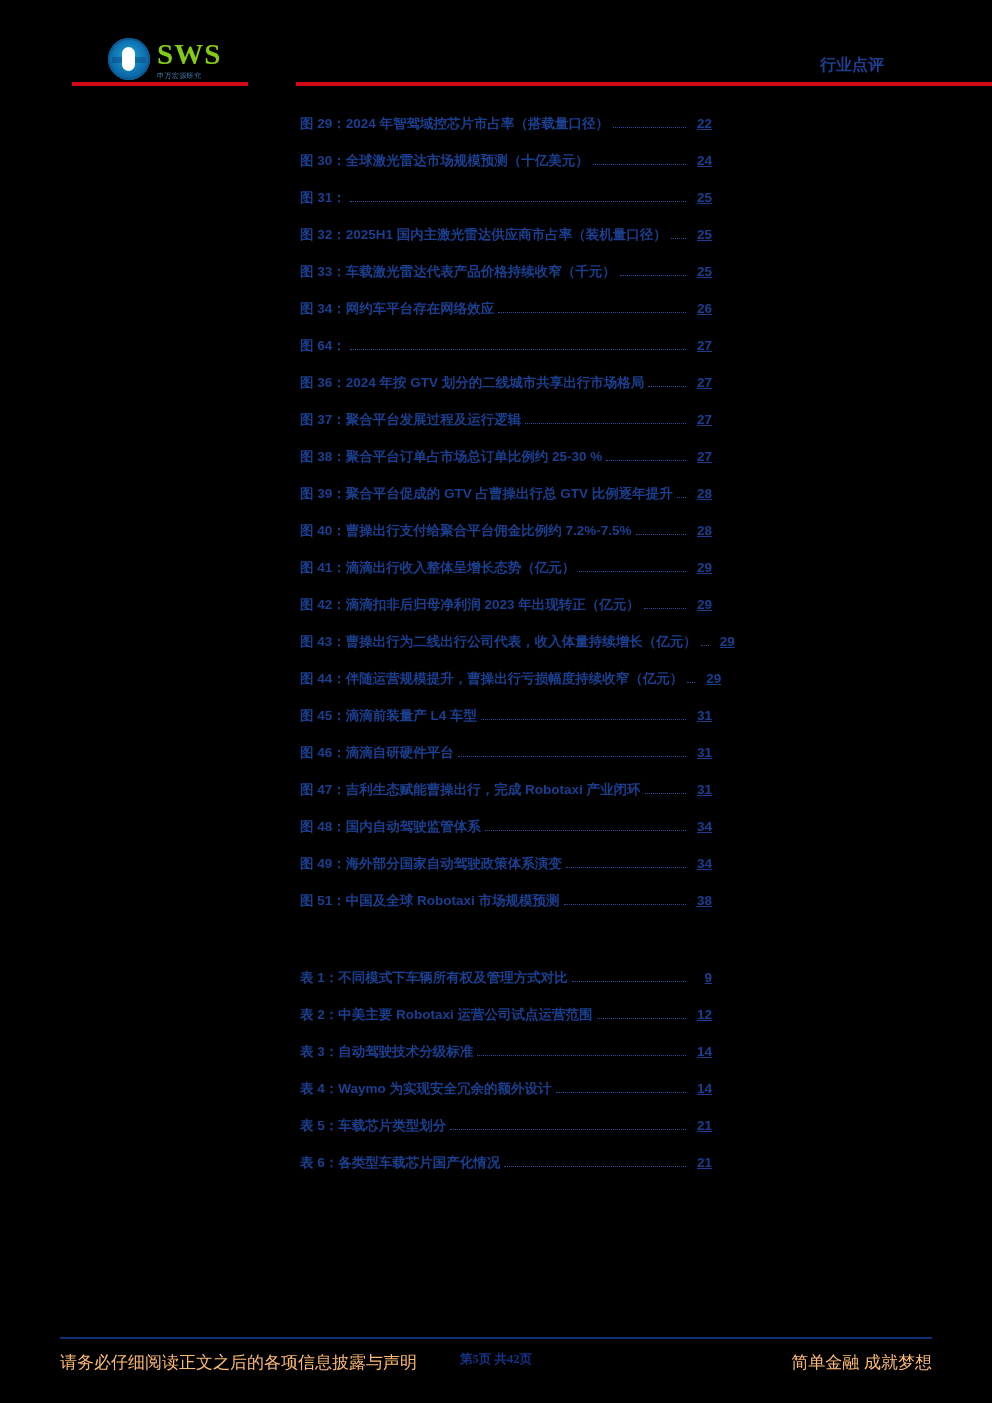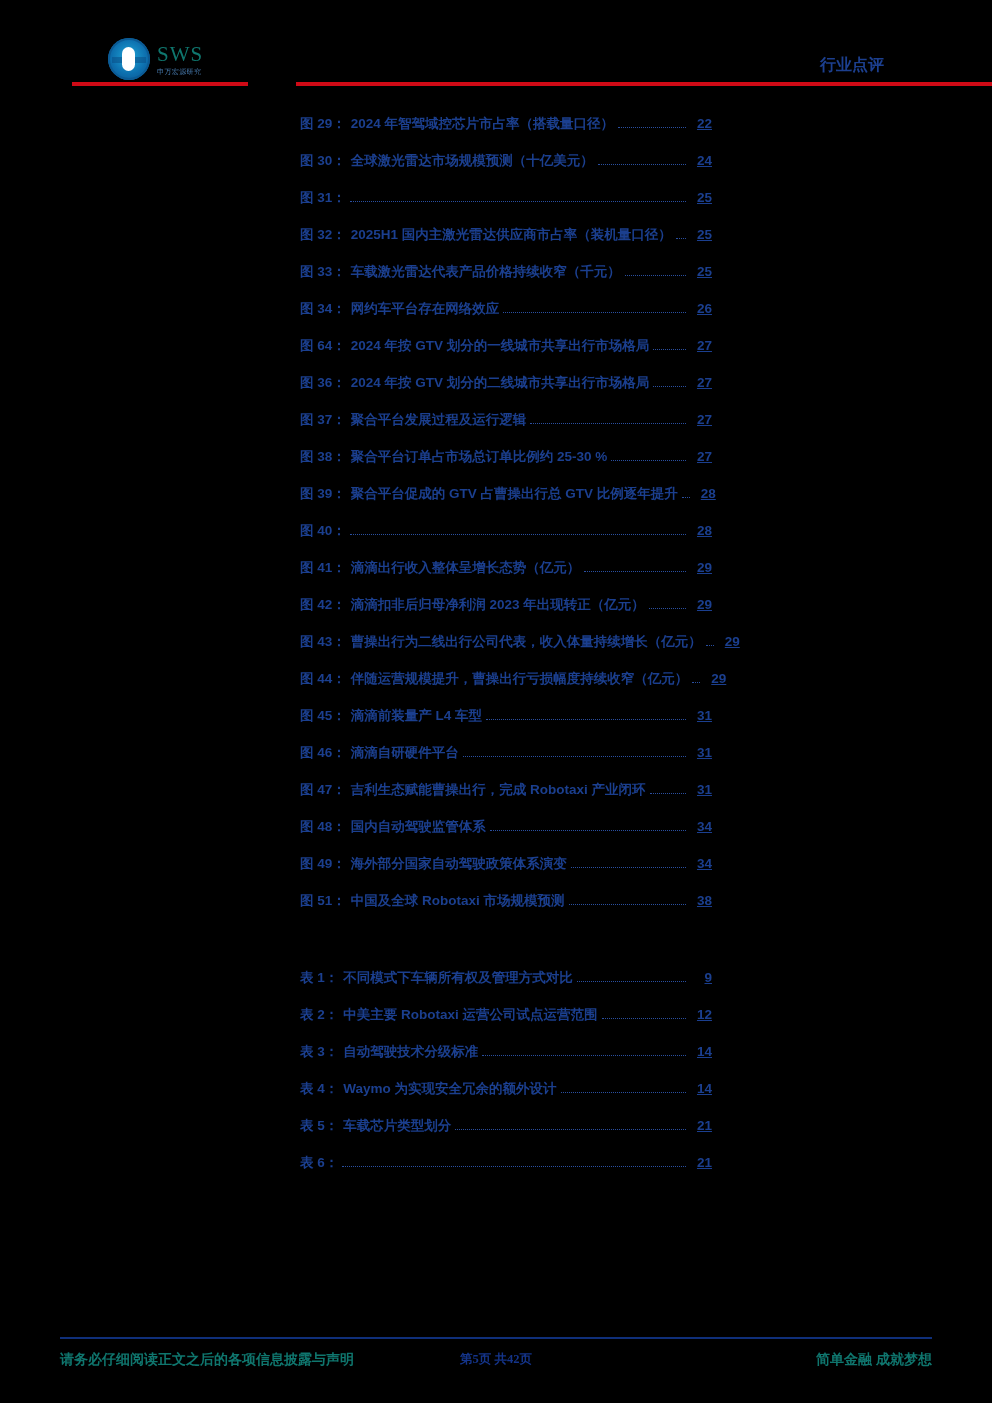--- a/index.html
+++ b/index.html
@@ -59,24 +59,24 @@
     height: 6px;
     background: #0a4e86;
     opacity: .55;
   }
   .logo-text {
     display: flex;
     flex-direction: column;
     line-height: 1;
   }
   .logo-text .main {
-    font-size: 21px;
-    font-weight: normal;
+    font-size: 29px;
+    font-weight: bold;
     letter-spacing: 1px;
-    color: #0f766e;
+    color: #84cc16;
     font-family: "Liberation Serif", serif;
   }
   .logo-text .sub {
     font-size: 7px;
     color: #4a7fb5;
     letter-spacing: .4px;
     margin-top: 3px;
   }
   .header-tag {
     position: absolute;
@@ -131,21 +131,20 @@
     line-height: 37px;
     white-space: nowrap;
   }
   .toc-row .label {
     flex: 0 0 auto;
     font-weight: bold;
   }
   .toc-row .title {
     flex: 0 0 auto;
     font-weight: bold;
-    margin-left: 5px;
   }
   .toc-row .dots {
     flex: 1 1 auto;
     border-bottom: 1.5px dotted #2a4fa0;
     margin: 0 4px 4px 4px;
     min-width: 8px;
     height: 1px;
   }
   .toc-row .page {
     flex: 0 0 auto;
@@ -174,23 +173,23 @@
     height: 2px;
     background: #0f2f7a;
   }
   .footer-inner {
     position: absolute;
     left: 60px;
     top: 14px;
     width: 872px;
     display: flex;
     justify-content: space-between;
-    font-size: 14px;
-    color: #0f766e;
-    font-weight: bold;
+    font-size: 17px;
+    color: #fdba74;
+    font-weight: normal;
   }
   .footer-center {
     position: absolute;
     left: 0;
     right: 0;
     top: 14px;
     text-align: center;
     font-size: 12.5px;
     color: #14348a;
     font-weight: bold;
@@ -246,21 +245,20 @@
         <span class="page">25</span>
       </div>
       <div class="toc-row">
         <span class="label">图 34：</span>
         <span class="title">网约车平台存在网络效应</span>
         <span class="dots"></span>
         <span class="page">26</span>
       </div>
       <div class="toc-row">
         <span class="label">图 64：</span>
-        <span class="title">2024 年按 GTV 划分的一线城市共享出行市场格局</span>
         <span class="dots"></span>
         <span class="page">27</span>
       </div>
       <div class="toc-row">
         <span class="label">图 36：</span>
         <span class="title">2024 年按 GTV 划分的二线城市共享出行市场格局</span>
         <span class="dots"></span>
         <span class="page">27</span>
       </div>
       <div class="toc-row">
@@ -276,20 +274,21 @@
         <span class="page">27</span>
       </div>
       <div class="toc-row">
         <span class="label">图 39：</span>
         <span class="title">聚合平台促成的 GTV 占曹操出行总 GTV 比例逐年提升</span>
         <span class="dots"></span>
         <span class="page">28</span>
       </div>
       <div class="toc-row">
         <span class="label">图 40：</span>
+        <span class="title">曹操出行支付给聚合平台佣金比例约 7.2%-7.5%</span>
         <span class="dots"></span>
         <span class="page">28</span>
       </div>
       <div class="toc-row">
         <span class="label">图 41：</span>
         <span class="title">滴滴出行收入整体呈增长态势（亿元）</span>
         <span class="dots"></span>
         <span class="page">29</span>
       </div>
       <div class="toc-row">
@@ -374,20 +373,21 @@
         <span class="page">14</span>
       </div>
       <div class="toc-row">
         <span class="label">表 5：</span>
         <span class="title">车载芯片类型划分</span>
         <span class="dots"></span>
         <span class="page">21</span>
       </div>
       <div class="toc-row">
         <span class="label">表 6：</span>
+        <span class="title">各类型车载芯片国产化情况</span>
         <span class="dots"></span>
         <span class="page">21</span>
       </div>
     </div>
 </div>
 
 <div class="page-footer">
   <div class="footer-rule"></div>
   <div class="footer-inner">
     <span>请务必仔细阅读正文之后的各项信息披露与声明</span>

